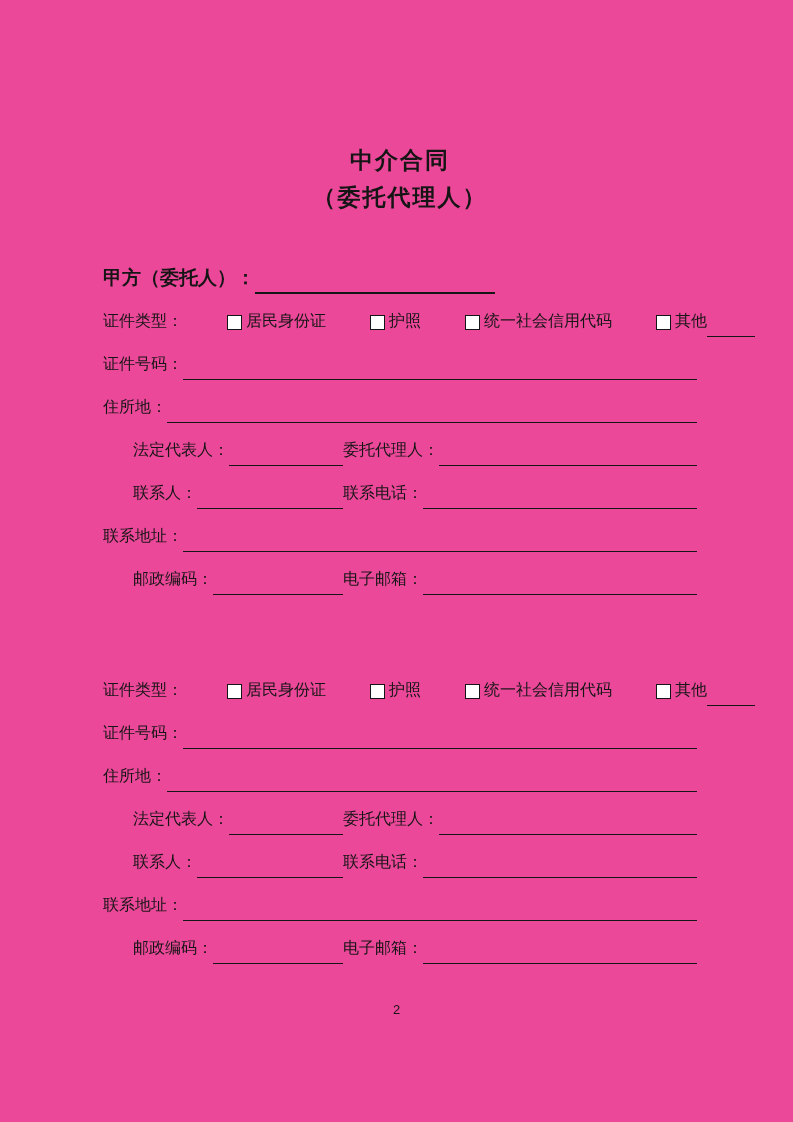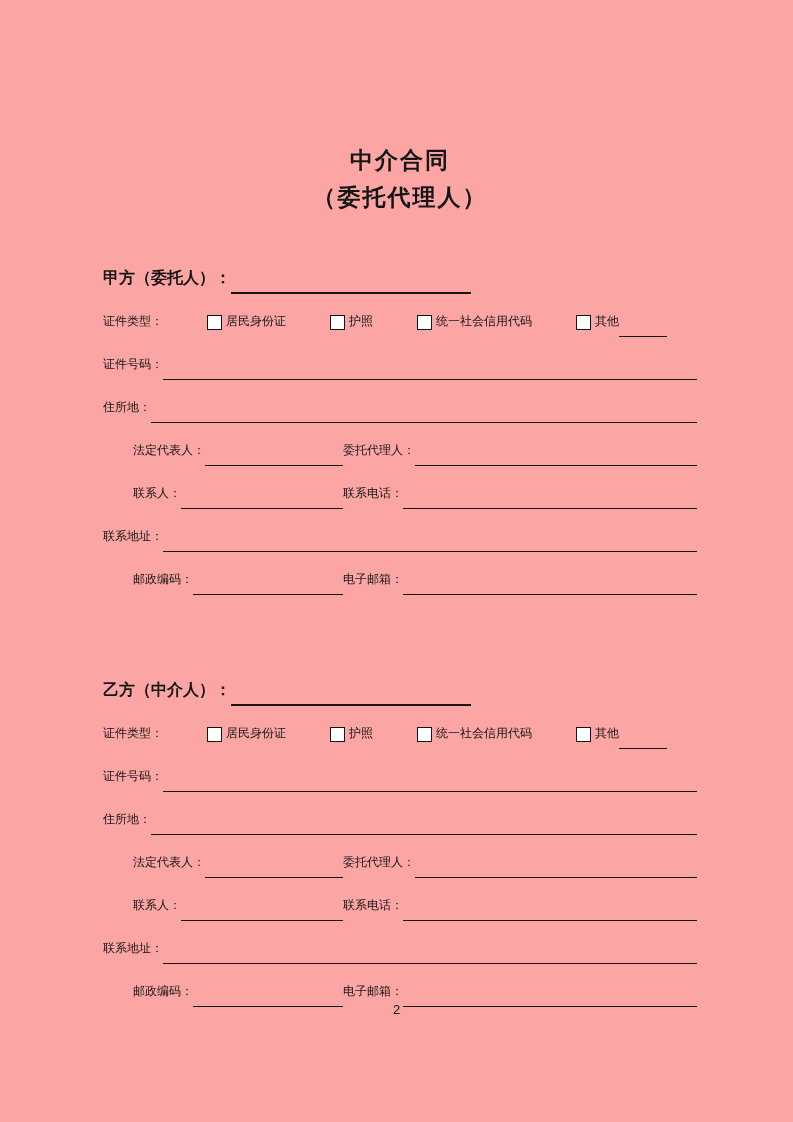--- a/index.html
+++ b/index.html
@@ -1,20 +1,20 @@
 <!DOCTYPE html>
 <html><head>
 <meta charset="utf-8">
 <style>
   html, body { margin: 0; padding: 0; background: #ffffff; }
   .page {
     position: relative;
     width: 793px;
     height: 1122px;
-    background: #fca5a5;
+    background: #ec4899;
     color: #151515;
     font-family: Liberation Sans, sans-serif;
     overflow: hidden;
   }
   .content {
     position: absolute;
     left: 103px;
     right: 96px;
     top: 0;
   }
@@ -26,25 +26,25 @@
     line-height: 37px;
     letter-spacing: 2px;
   }
   .section-a { margin-top: 36px; }
   .section-b { margin-top: 68px; }
   .row {
     display: flex;
     align-items: flex-end;
     height: 38px;
     padding-bottom: 5px;
-    font-size: 12px;
+    font-size: 16px;
     line-height: 24px;
     white-space: nowrap;
   }
-  .row.head { font-weight: bold; font-size: 16px; }
+  .row.head { font-weight: bold; font-size: 19px; }
   .lbl { flex: 0 0 auto; }
   .blank {
     flex: 1 1 auto;
     height: 1em;
     border-bottom: 1.5px solid #151515;
     transform: translateY(4px);
     min-width: 0;
   }
   .blank.head-line {
     flex: 0 0 240px;
@@ -160,24 +160,20 @@
         <span class="seg-first">
           <span class="lbl">邮政编码：</span>
           <span class="blank"></span>
         </span>
         <span class="lbl">电子邮箱：</span>
         <span class="blank"></span>
       </div>
     </div>
 
     <div class="section-b">
-      <div class="row head">
-        <span class="lbl">乙方（中介人）：</span>
-        <span class="blank head-line"></span>
-      </div>
 
       <div class="row">
         <span class="lbl">证件类型：</span>
         <span class="cb">
           <span class="box"></span>
           <span>居民身份证</span>
         </span>
         <span class="cb">
           <span class="box"></span>
           <span>护照</span>

